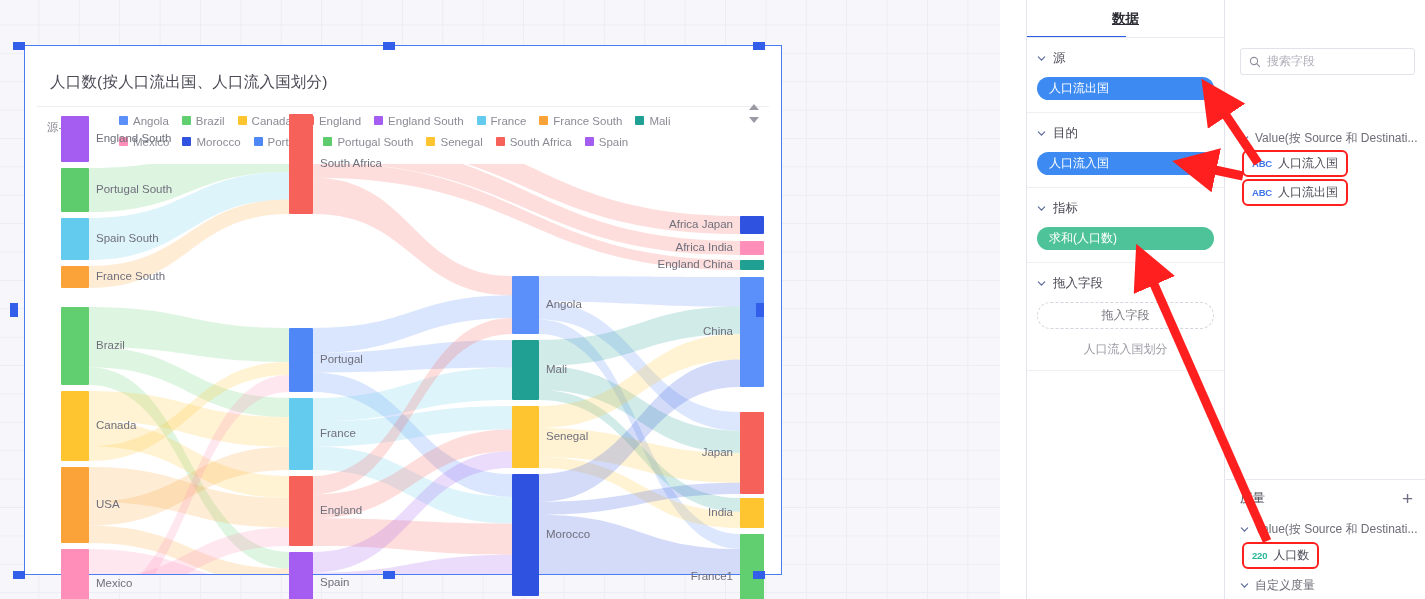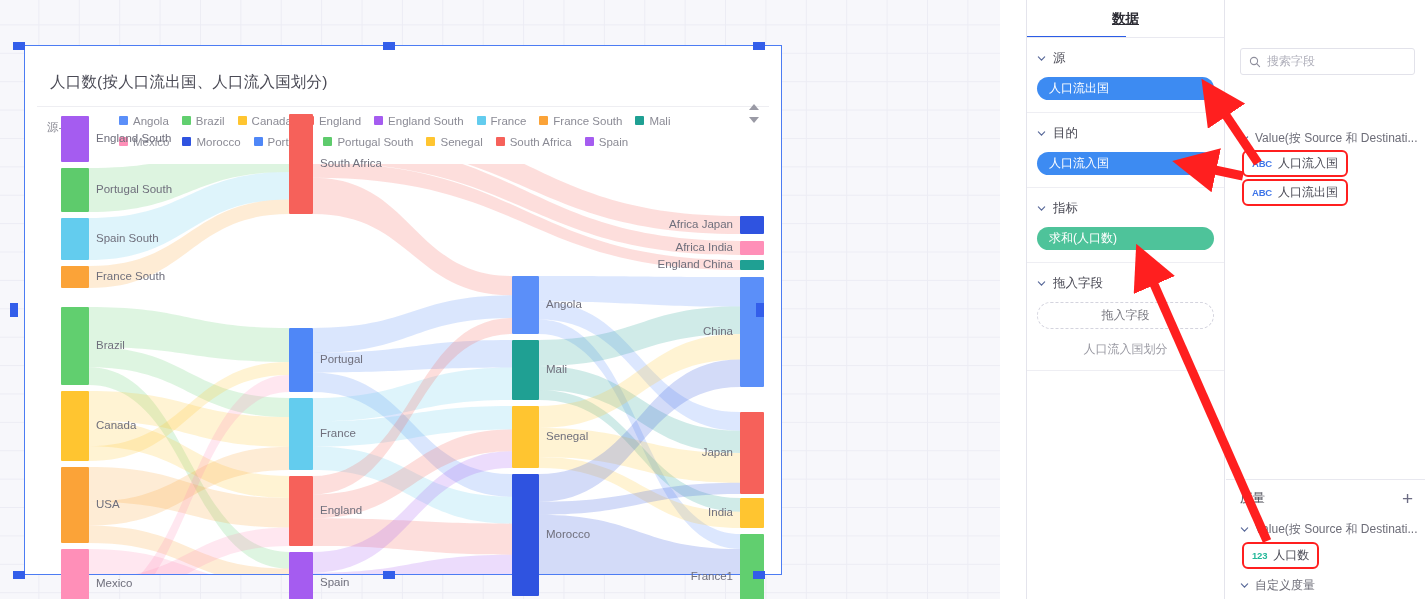--- a/index.html
+++ b/index.html
@@ -429,21 +429,21 @@
   <div id="measure-plus">+</div>
 
   <div class="fp-grouprow" style="top:521px;">
     <svg class="chev" viewBox="0 0 10 10">
         <path d="M1.5 3.2 L5 6.8 L8.5 3.2" stroke="#5a6a9a" stroke-width="1.3" fill="none" stroke-linecap="round"></path>
       </svg>
     <span>Value(按 Source 和 Destinati...</span>
   </div>
 
   <div class="field-chip hl-box" style="left:18px; top:544px;">
-    <span class="tag num">123</span>
+    <span class="tag num">220</span>
     <span>人口数</span>
   </div>
 
   <div class="fp-grouprow" style="top:577px;">
     <svg class="chev" viewBox="0 0 10 10">
         <path d="M1.5 3.2 L5 6.8 L8.5 3.2" stroke="#5a6a9a" stroke-width="1.3" fill="none" stroke-linecap="round"></path>
       </svg>
     <span>自定义度量</span>
   </div>
 </div>

